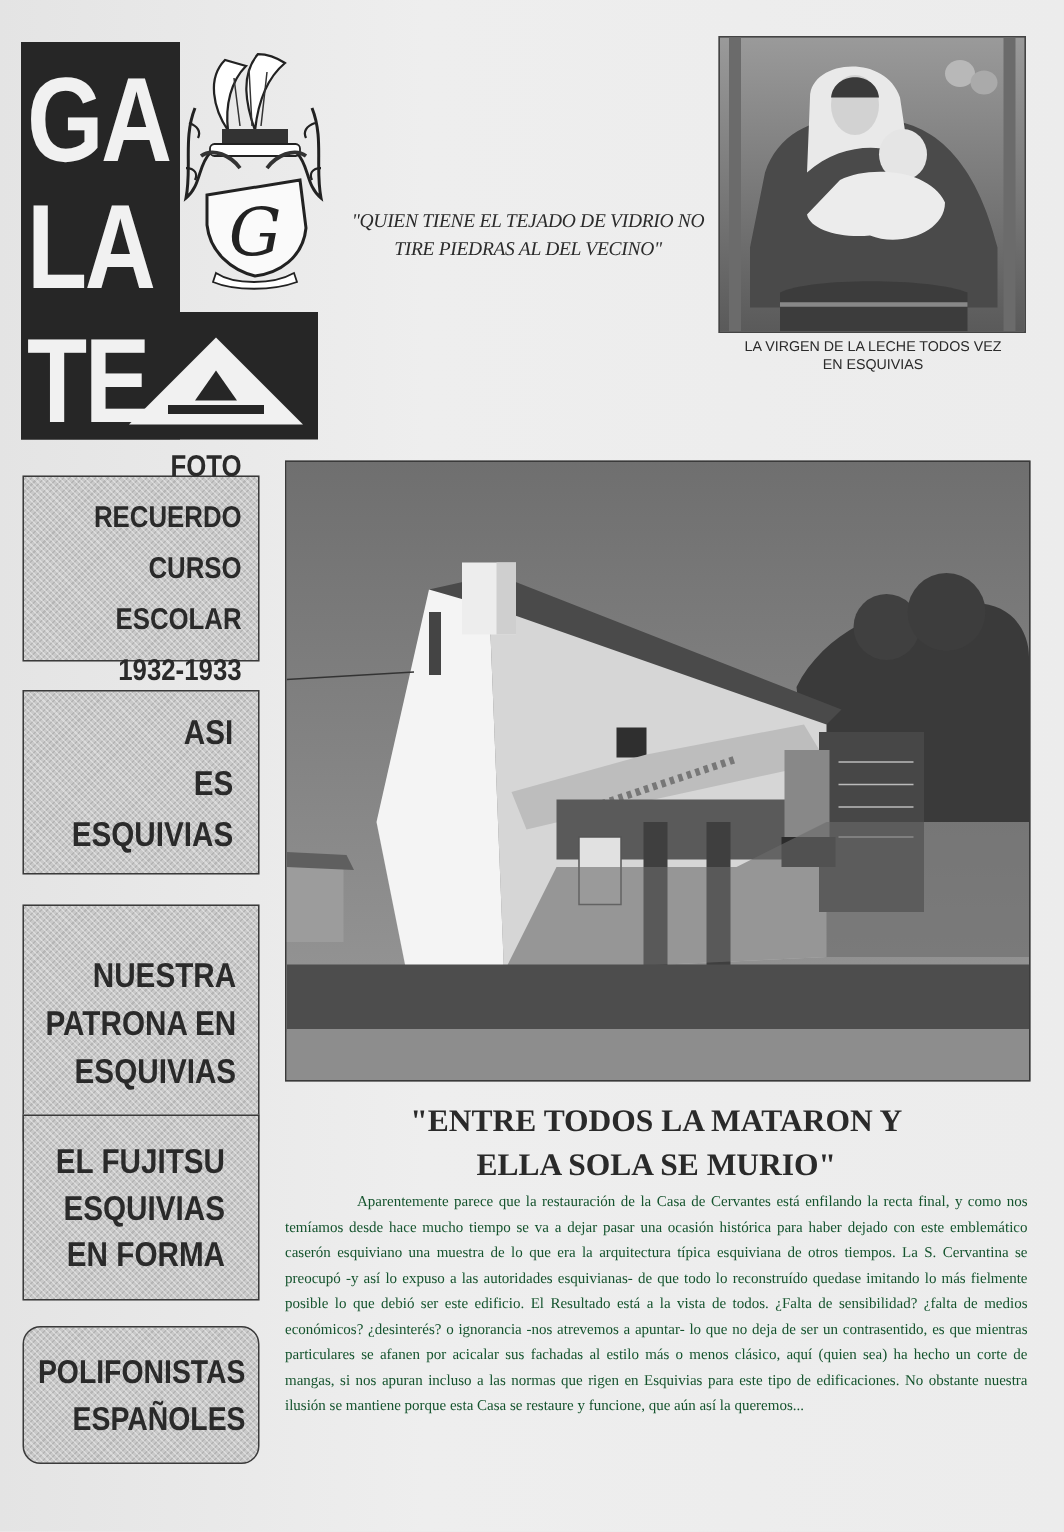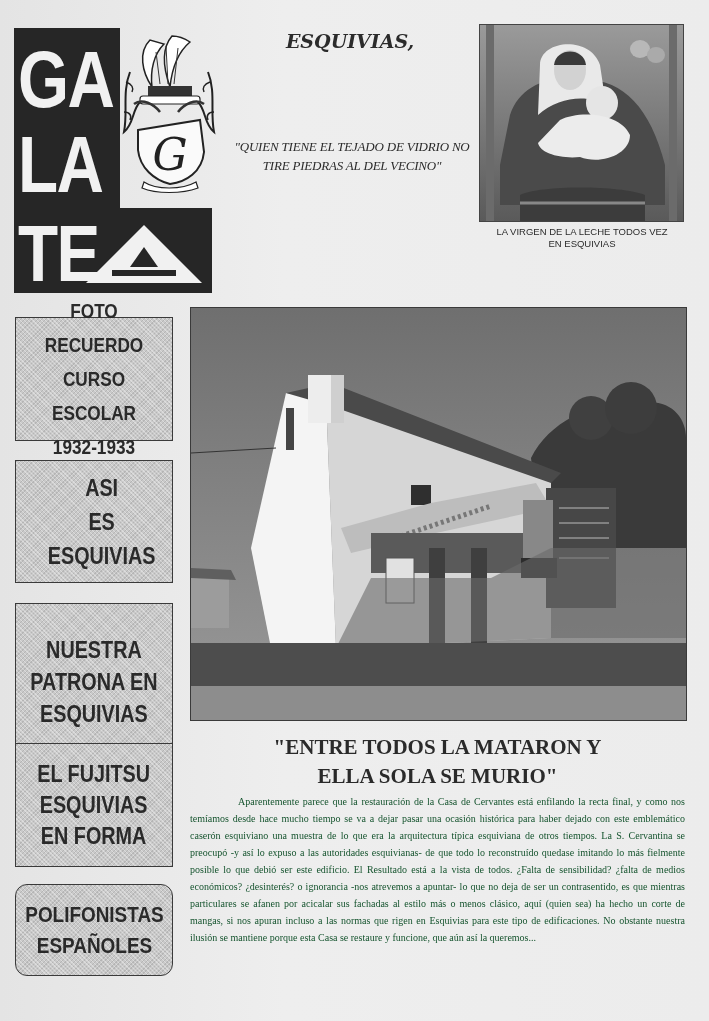--- a/index.html
+++ b/index.html
@@ -63,21 +63,21 @@
   }
 
   
   .side-box {
     position: absolute; left: 15px; width: 158px;
     border: 1.5px solid #3a3a3a;
     background-color: #c9c9c9;
     background-image:
       repeating-linear-gradient(45deg, rgba(255,255,255,0.35) 0 1px, transparent 1px 3px),
       repeating-linear-gradient(-45deg, rgba(0,0,0,0.10) 0 1px, transparent 1px 3px);
-    display: flex; align-items: center; justify-content: center; text-align: center;
+    display: flex; align-items: center; justify-content: center; text-align: right;
     font-family: "Liberation Sans", sans-serif; font-weight: bold; color: #2a2a2a;
     box-sizing: border-box; cursor: pointer;
   }
   .side-box span { display: block; transform: scaleX(0.86); }
   .box-1 { top: 317px; height: 124px; font-size: 20px; line-height: 34px; }
   .box-2 { top: 460px; height: 123px; font-size: 23px; line-height: 34px; padding-left: 16px; }
   .box-3 { top: 603px; height: 158px; font-size: 23px; line-height: 32px; }
   .box-4 { top: 743px; height: 124px; font-size: 23px; line-height: 31px; }
   .box-5 { top: 884px; height: 92px; font-size: 22px; line-height: 31px; border-radius: 12px; }
 
@@ -131,21 +131,20 @@
     <path d="M14 72 C22 66 34 72 40 80 M84 72 C76 66 64 72 58 80" fill="none" stroke="#333" stroke-width="2.5"></path>
 
     <path d="M18 98 L80 88 L84 120 C82 140 66 150 50 152 C34 148 20 136 18 118 Z" fill="#fafafa" stroke="#222" stroke-width="2"></path>
     <text x="50" y="138" text-anchor="middle" font-family="DejaVu Serif, serif" font-size="44" font-style="italic" fill="#222">G</text>
 
     <path d="M24 150 C36 158 62 158 76 150 L78 156 C62 162 36 162 22 156 Z" fill="#fff" stroke="#222" stroke-width="1.2"></path>
   </svg>
 </div>
 
 <div class="dateline">
-  <div>ESQUIVIAS,</div>
 </div>
 <div class="motto">
   <div>"QUIEN TIENE EL TEJADO DE VIDRIO NO</div>
   <div>TIRE PIEDRAS AL DEL VECINO"</div>
 </div>
 
 <div class="virgin-photo">
   <svg width="203" height="196" viewBox="0 0 203 196">
     <defs>
       <linearGradient id="vbg" x1="0" y1="0" x2="0" y2="1">

